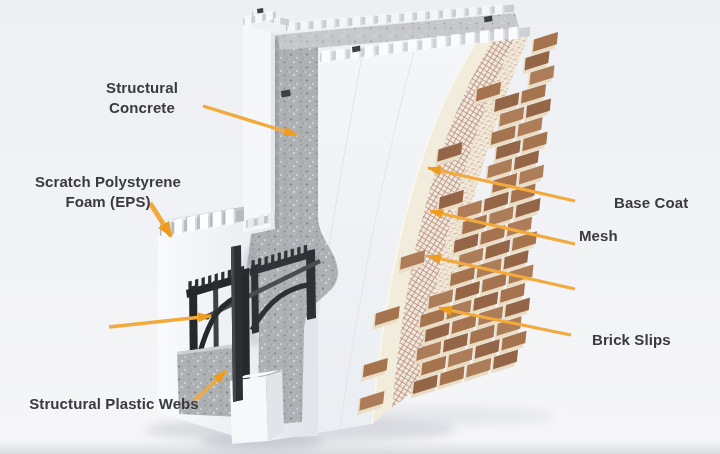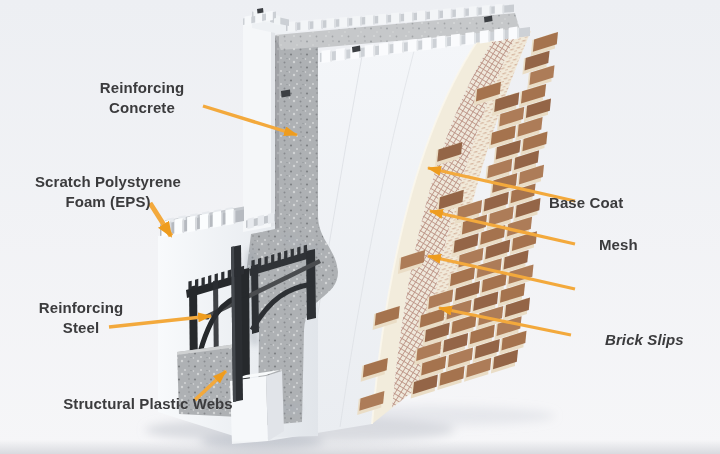--- a/index.html
+++ b/index.html
@@ -6,25 +6,25 @@
   .stage{position:relative;width:720px;height:454px;overflow:hidden;
          font-family:"Liberation Sans","DejaVu Sans",sans-serif;}
   .stage svg{position:absolute;left:0;top:0;}
   .lbl{position:absolute;font-size:15px;font-weight:600;line-height:1.32;
        color:#3b3b3d;letter-spacing:.1px;}
   .lbl.center{text-align:center;}
   .lbl.nowrap{white-space:nowrap;}
   #lbl-rc{left:86px;top:78px;width:112px;}
   #lbl-eps{left:24px;top:172px;width:168px;}
   #lbl-rs{left:34px;top:298px;width:94px;}
-  #lbl-spw{left:28px;top:394px;width:172px;text-align:center;margin-left:34px;}
-  #lbl-bc{left:549px;top:193px;}
-  #lbl-me{left:579px;top:235px;margin-left:20px;}
+  #lbl-spw{left:28px;top:394px;width:172px;text-align:center;}
+  #lbl-bc{left:614px;top:193px;}
+  #lbl-me{left:579px;top:226px;}
   #lbl-sc{left:579px;top:284px;}
-  #lbl-bs{left:605px;top:330px;font-style:italic;}
+  #lbl-bs{left:592px;top:330px;}
 </style>
 </head>
 <body>
 
 <div class="stage">
 <svg width="720" height="454" viewBox="0 0 720 454">
   <defs>
     <linearGradient id="bgG" x1="0" y1="0" x2="0" y2="1">
       <stop offset="0" stop-color="#edeff3"></stop>
       <stop offset="1" stop-color="#f6f6f8"></stop>
@@ -418,20 +418,19 @@
     <path d="M195,400 L226,371" stroke-width="3.6" marker-end="url(#ah)" stroke="#f3a93c"></path>
     <path d="M575,201 L428,168" stroke-width="3.2" marker-end="url(#ah)" stroke="#f3a93c"></path>
     <path d="M575,244 L430,211" stroke-width="3.2" marker-end="url(#ah)" stroke="#f3a93c"></path>
     <path d="M575,289 L428,256" stroke-width="3.2" marker-end="url(#ah)" stroke="#f3a93c"></path>
     <path d="M571,335 L439,308" stroke-width="3.2" marker-end="url(#ah)" stroke="#f3a93c"></path>
   </g>
 
   <rect x="0" y="440" width="720" height="14" fill="url(#vigG)"></rect>
 </svg>
 
-  <div class="lbl center" id="lbl-rc" style="color: rgb(59, 59, 61);">Reinforcing Concrete</div>
+  <div class="lbl center" id="lbl-rc" style="color: rgb(59, 59, 61);">Structural Concrete</div>
   <div class="lbl center" id="lbl-eps" style="color: rgb(59, 59, 61);">Scratch Polystyrene Foam (EPS)</div>
-  <div class="lbl center" id="lbl-rs" style="color: rgb(59, 59, 61);">Reinforcing Steel</div>
   <div class="lbl nowrap" id="lbl-spw" style="color: rgb(59, 59, 61);">Structural Plastic Webs</div>
   <div class="lbl nowrap" id="lbl-bc" style="color: rgb(59, 59, 61);">Base Coat</div>
   <div class="lbl nowrap" id="lbl-me" style="color: rgb(59, 59, 61);">Mesh</div>
   <div class="lbl nowrap" id="lbl-bs" style="color: rgb(59, 59, 61);">Brick Slips</div>
 </div>
 
 </body></html>

